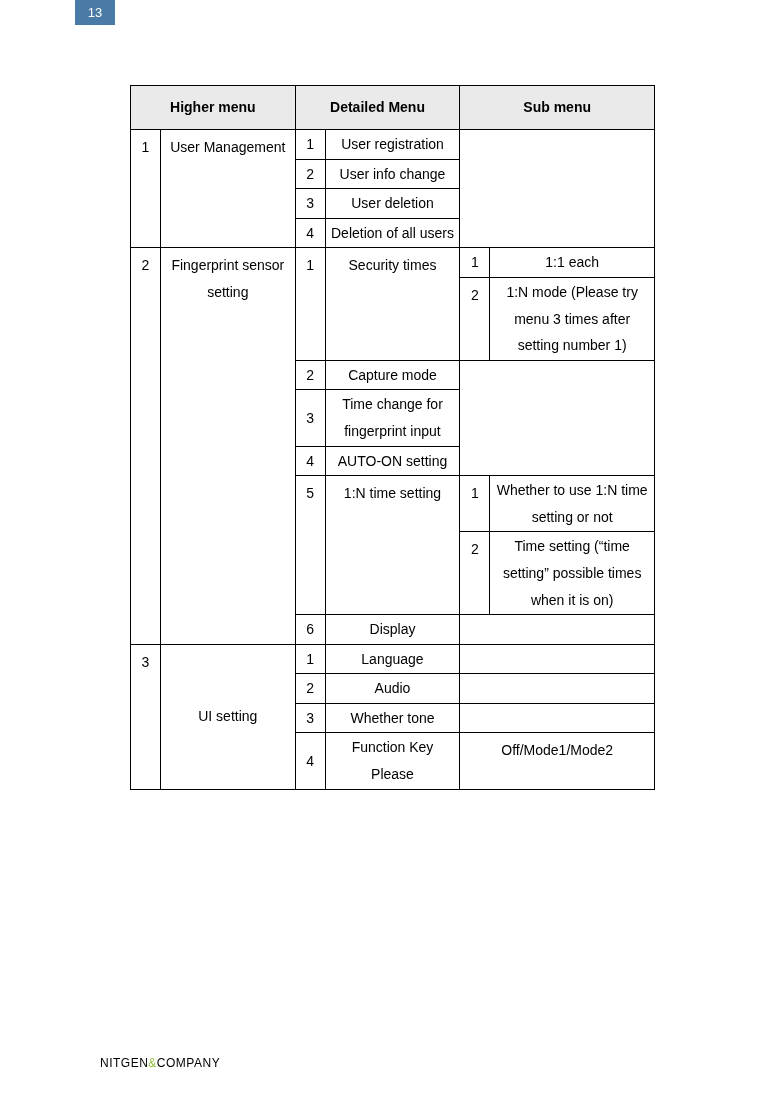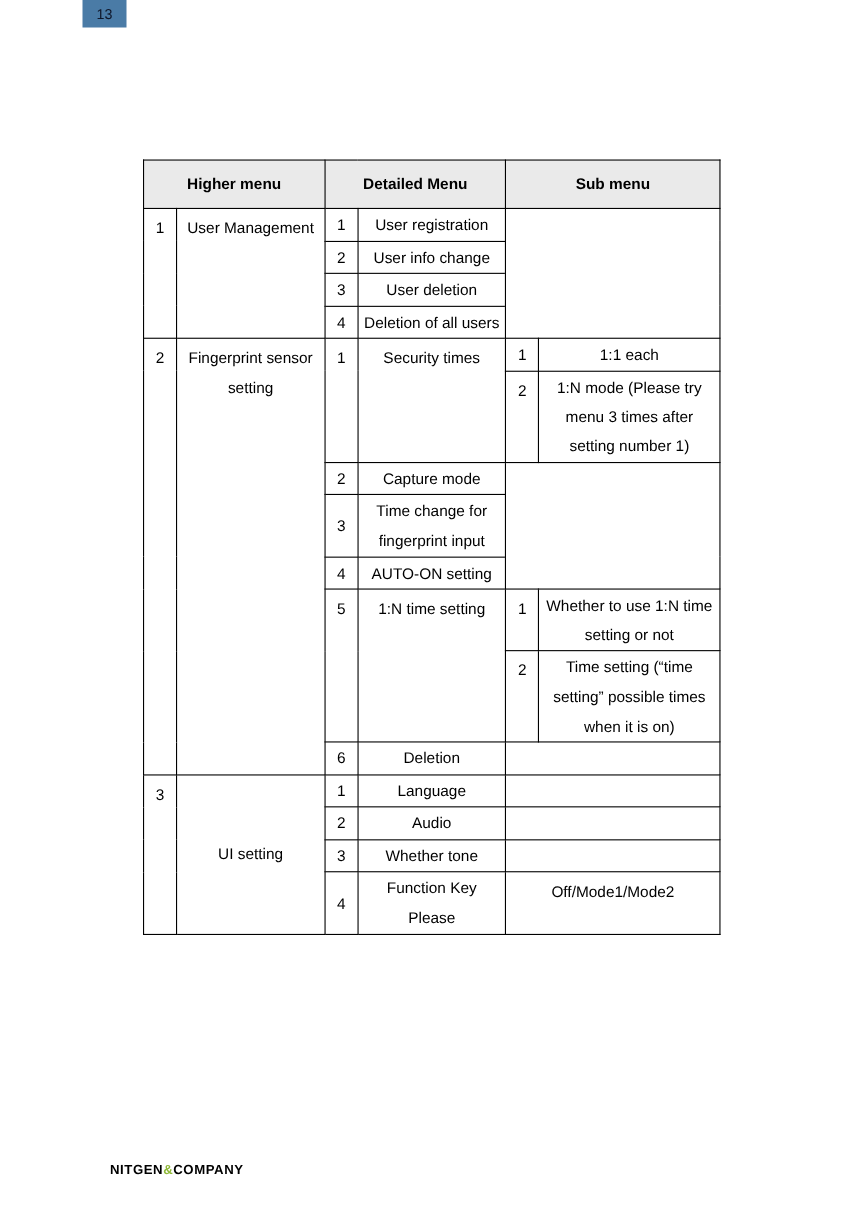--- a/index.html
+++ b/index.html
@@ -11,38 +11,37 @@
       position: relative;
       color: #000;
     }
     .page-tab {
       position: absolute;
       top: 0;
       left: 75px;
       width: 40px;
       height: 25px;
       background: #4a7ba6;
-      color: #0f172a;
+      color: #ffffff;
       font-size: 13px;
       display: flex;
       align-items: center;
       justify-content: center;
     }
     .content {
       position: absolute;
       top: 85px;
       left: 130px;
       width: 525px;
     }
     .intro p {
       font-size: 15px;
       line-height: 1.6;
     }
     table {
-      margin-top: 60px;
       width: 100%;
       border-collapse: collapse;
       font-size: 14px;
       padding-left: 24px;
     }
     th, td {
       border: 1px solid #000;
       text-align: center;
       vertical-align: middle;
       line-height: 1.9;
@@ -52,21 +51,21 @@
       background: #eaeaea;
       font-weight: bold;
       height: 44px;
     }
     td.valign-top { vertical-align: top; padding-top: 4px;}
     .footer {
       position: absolute;
       bottom: 28px;
       left: 100px;
       font-size: 12px;
-      font-weight: bold;
+      font-weight: normal;
       letter-spacing: 0.5px;
     }
     .footer .amp { color: #8fb838; }
   </style>
 </head>
 <body>
 
 <div class="page-tab">
   <span>13</span>
 </div>
@@ -143,21 +142,21 @@
         <td rowspan="2" class="valign-top">1:N time setting</td>
         <td class="valign-top">1</td>
         <td>Whether to use 1:N time setting or not</td>
       </tr>
       <tr>
         <td class="valign-top">2</td>
         <td>Time setting (“time setting” possible times when it is on)</td>
       </tr>
       <tr>
         <td>6</td>
-        <td>Deletion</td>
+        <td>Display</td>
         <td colspan="2"></td>
       </tr>
 
       <tr>
         <td rowspan="4" class="valign-top">3</td>
         <td rowspan="4">UI setting</td>
         <td>1</td>
         <td>Language</td>
         <td colspan="2"></td>
       </tr>

